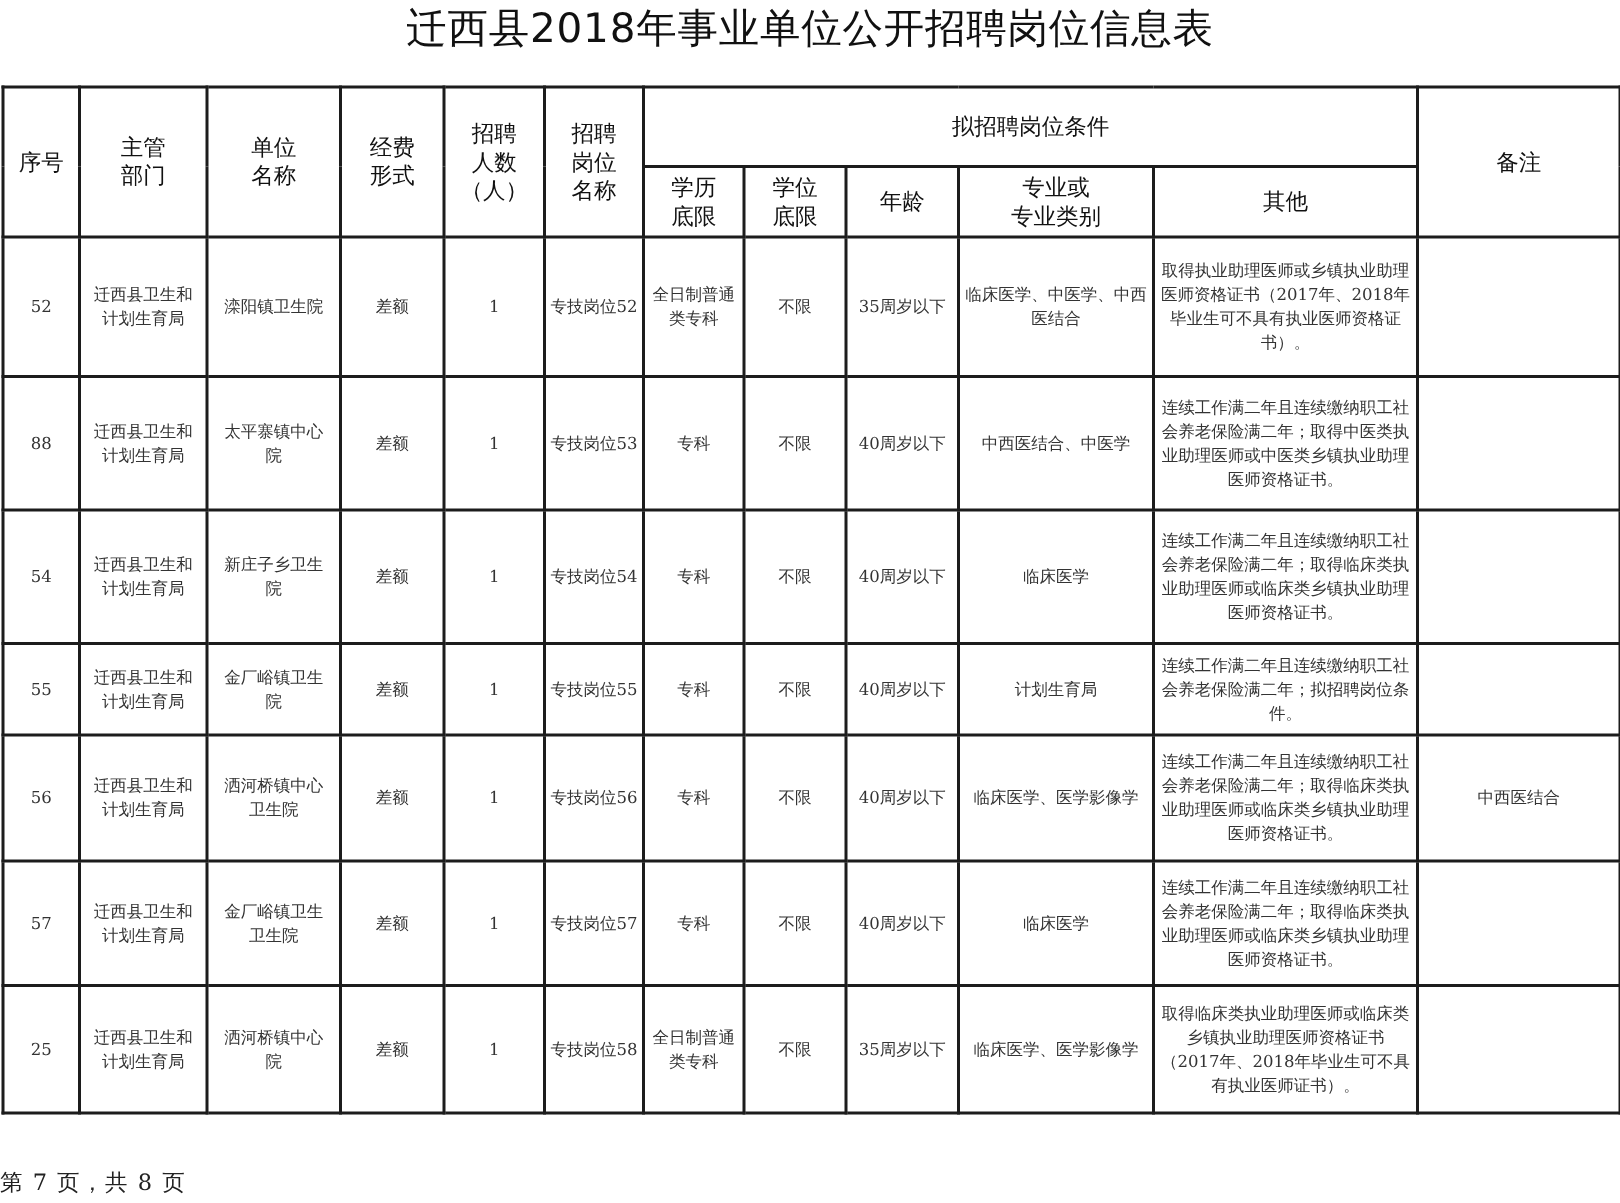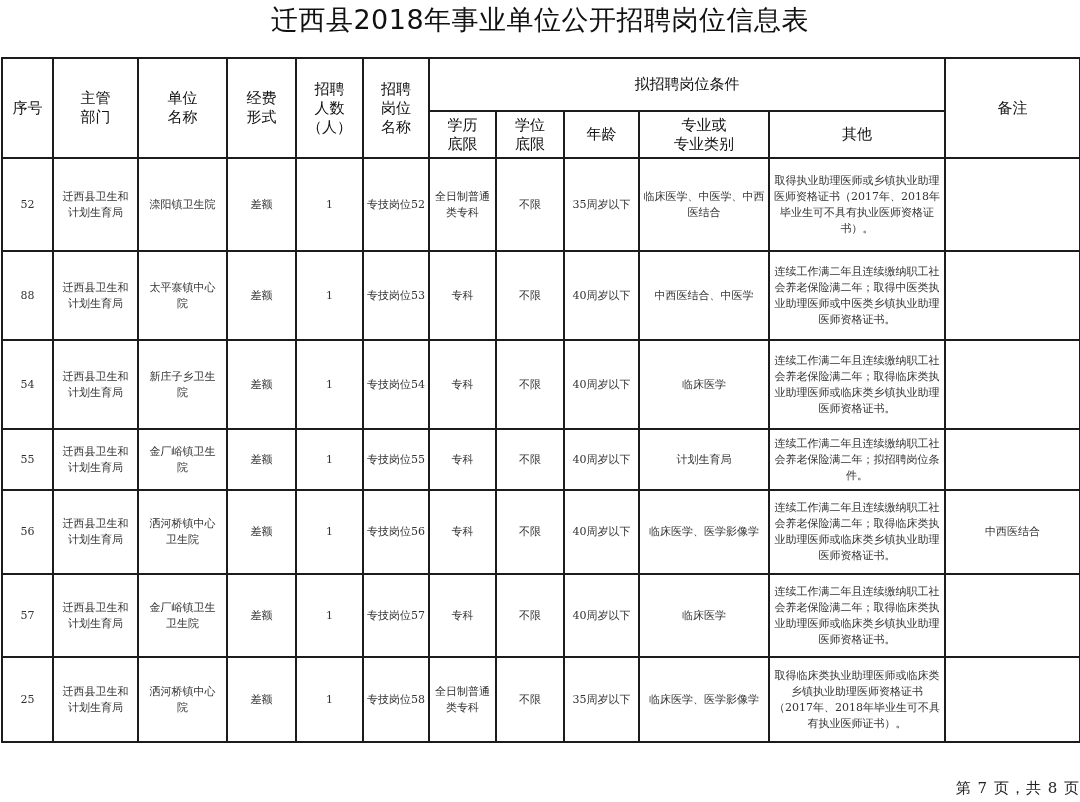--- a/index.html
+++ b/index.html
@@ -10,21 +10,21 @@
            font-family: "DejaVu Sans", "Liberation Sans", sans-serif; font-weight: normal; color:#111; }
   table.grid { position: absolute; top: 57px; left: 1px; width: 1078px;
                border-collapse: collapse; table-layout: fixed; }
   table.grid td, table.grid th { border: 2px solid #1c1c1c; padding: 0 2px;
                text-align: center; vertical-align: middle; }
   table.grid th { font-family: "DejaVu Sans", "Liberation Sans", sans-serif; font-weight: normal;
                font-size: 15px; line-height: 19px; color: #111; }
   table.grid td { font-size: 11px; line-height: 16px; color: #333; }
   td.left { text-align: left; padding-left: 3px; }
   td.other { text-align: left; padding: 0 3px; line-height: 16px; font-size: 11px; }
-  .footer { position: absolute; top: 779px; left: 0; width: 1080px; text-align: right;
+  .footer { position: absolute; top: 779px; left: 0; width: 1080px; text-align: left;
             font-size: 15px; letter-spacing: 1px; color:#222; }
 </style>
 </head>
 <body>
 
 <div class="title">迁西县2018年事业单位公开招聘岗位信息表</div>
 
 <table class="grid">
   <colgroup>
     <col style="width:51px">

